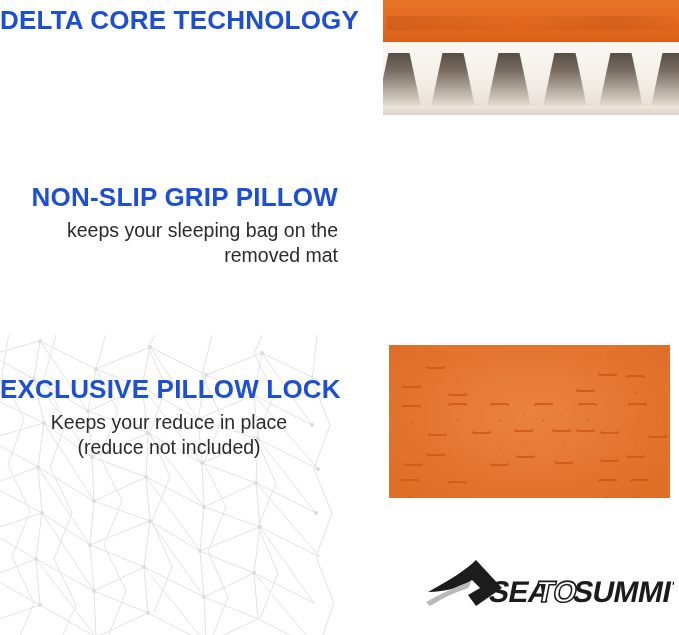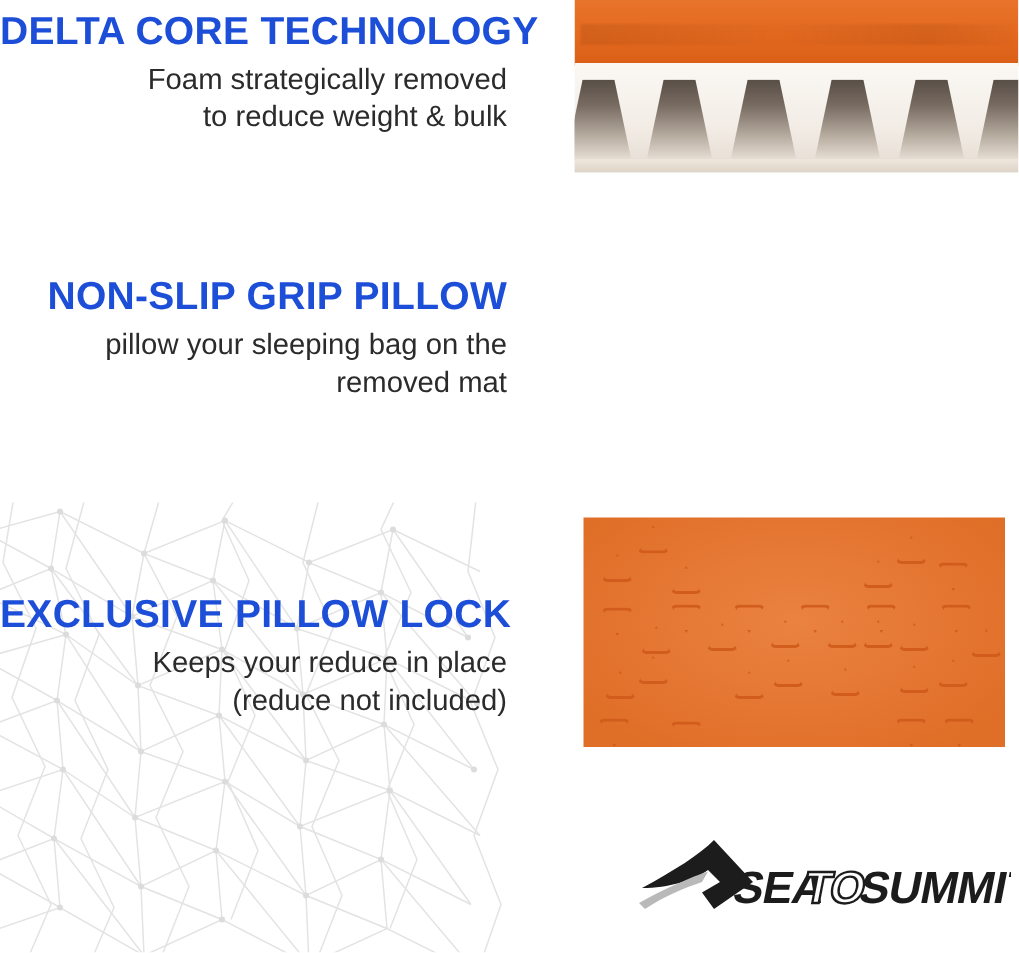--- a/index.html
+++ b/index.html
@@ -41,21 +41,21 @@
   .feature-text {
     position: absolute;
     left: 0;
     width: 360px;
     text-align: right;
     padding-right: 22px;
     box-sizing: border-box;
   }
   #feature-row-1 .feature-text { top: 6px; }
   #feature-row-2 .feature-text { top: 18px; }
-  #feature-row-3 .feature-text { top: 30px; }
+  #feature-row-3 .feature-text { top: 10px; text-align: center; }
 
   .feature-title {
     color: #1d4ed8;
     font-size: 26px;
     font-weight: bold;
     letter-spacing: 0.2px;
     line-height: 1.12;
     margin: 0 0 6px 0;
     white-space: nowrap;
   }
@@ -221,44 +221,40 @@
       <circle cx="148" cy="278" r="2"></circle>
     <circle cx="312" cy="90" r="2"></circle>
       <circle cx="318" cy="134" r="2"></circle>
       <circle cx="316" cy="178" r="2"></circle>
   </g>
 </svg>
 
 <section class="feature-row" id="feature-row-1">
   <div class="feature-text">
     <h2 class="feature-title">DELTA CORE TECHNOLOGY</h2>
-    <p class="feature-desc">
-      <span class="ln">Foam strategically removed</span>
-      <span class="ln">to reduce weight &amp; bulk</span>
-    </p>
   </div>
 
   <div class="product-figure" id="figure-delta-core">
     <div class="mat-top"></div>
     <div class="mat-foam"></div>
     <div class="delta-cavity" style="left:-6px;"></div>
     <div class="delta-cavity" style="left:48px;"></div>
     <div class="delta-cavity" style="left:104px;"></div>
     <div class="delta-cavity" style="left:160px;"></div>
     <div class="delta-cavity" style="left:216px;"></div>
     <div class="delta-cavity" style="left:268px;"></div>
     <div class="mat-base"></div>
   </div>
 </section>
 
 <section class="feature-row" id="feature-row-2">
   <div class="feature-text">
     <h2 class="feature-title">NON-SLIP GRIP PILLOW</h2>
     <p class="feature-desc">
-      <span class="ln">pillow your sleeping bag on the</span>
+      <span class="ln">keeps your sleeping bag on the</span>
       <span class="ln">removed mat</span>
     </p>
   </div>
 
   <div class="product-figure" id="figure-grip-print">
     <div class="grip-shade"></div>
     <div class="grip-tri" style="left:12px;  top:24px;"></div>
     <div class="grip-tri flip" style="left:12px;  top:60px;"></div>
     <div class="grip-tri" style="left:14px;  top:102px;"></div>
     <div class="grip-tri flip" style="left:10px;  top:134px;"></div>

